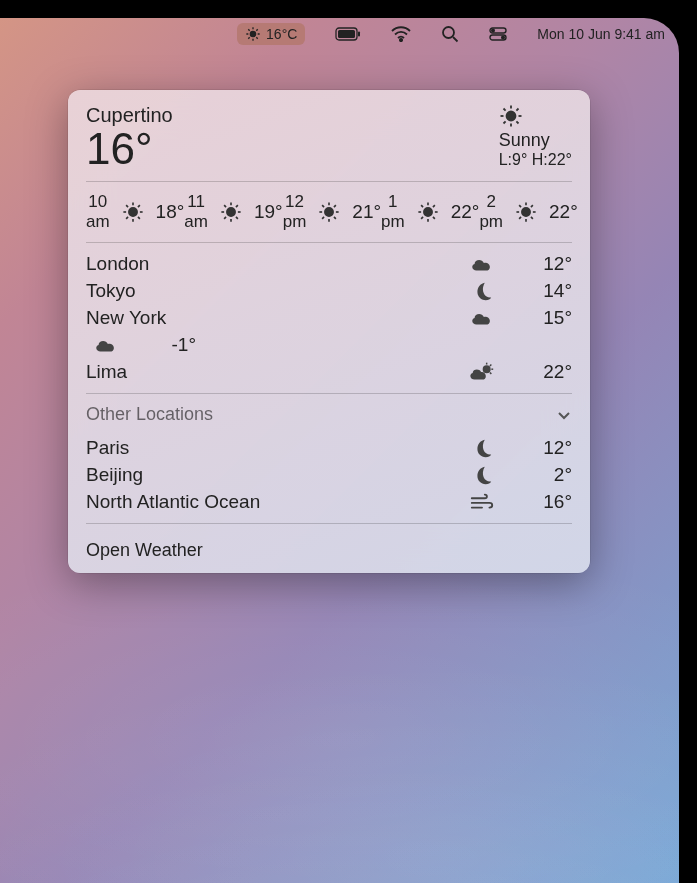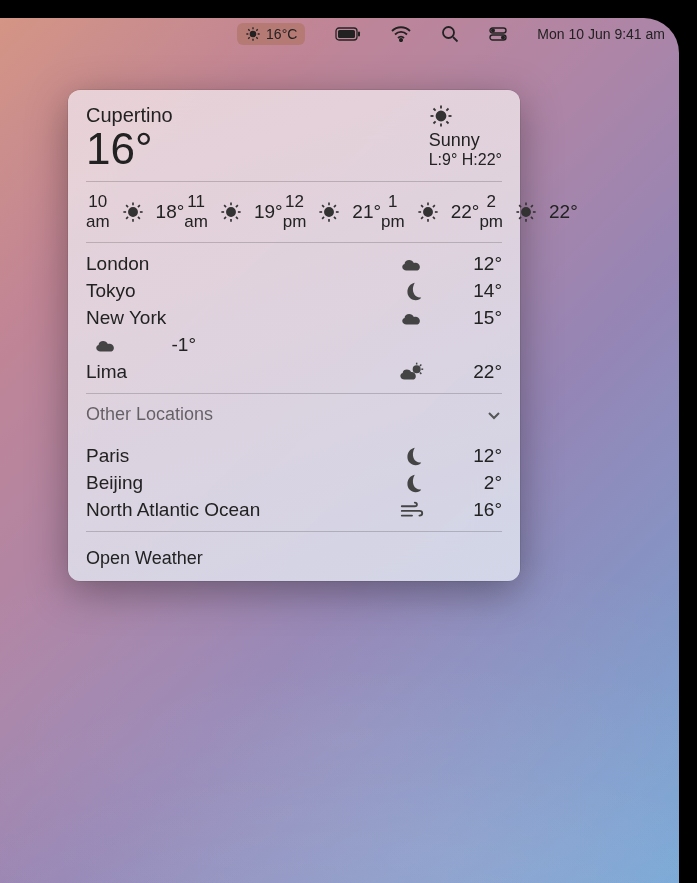--- a/index.html
+++ b/index.html
@@ -74,21 +74,21 @@
   color: #222;
   font-weight: 500;
 }
 .icon-svg { display: block; }
 
 
 .popover {
   position: absolute;
   top: 72px;
   left: 68px;
-  width: 452px;
+  width: 522px;
   background: linear-gradient(160deg, rgba(235,215,220,0.92) 0%, rgba(215,220,235,0.92) 100%);
   backdrop-filter: blur(20px);
   border-radius: 12px;
   box-shadow: 0 10px 40px rgba(0,0,0,0.35), 0 0 0 0.5px rgba(0,0,0,0.15);
   padding: 14px 18px 10px 18px;
   color: #222;
 }
 .section-divider {
   border: none;
   border-top: 1px solid rgba(0,0,0,0.18);
@@ -134,21 +134,21 @@
 .loc-row .city { flex: 1; }
 .loc-row .row-icon { width: 40px; display: flex; justify-content: center; }
 .loc-row .row-temp { width: 70px; text-align: right; }
 
 .other-header {
   display: flex;
   align-items: center;
   justify-content: space-between;
   color: rgba(0,0,0,0.55);
   font-size: 18px;
-  margin-bottom: 20px;
+  margin-bottom: 12px;
 }
 
 .open-link {
   font-size: 18px;
   padding: 6px 0 2px 0;
 }
 
 
 .wave {
   position: absolute;

